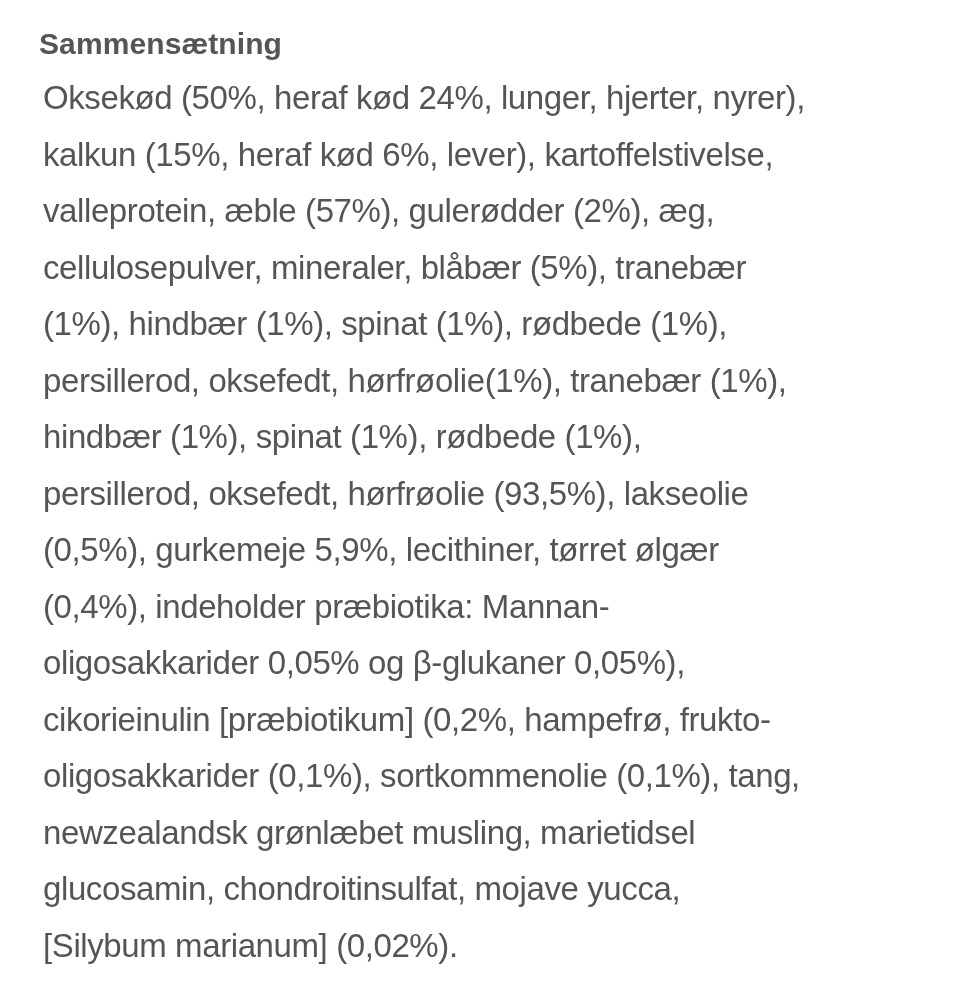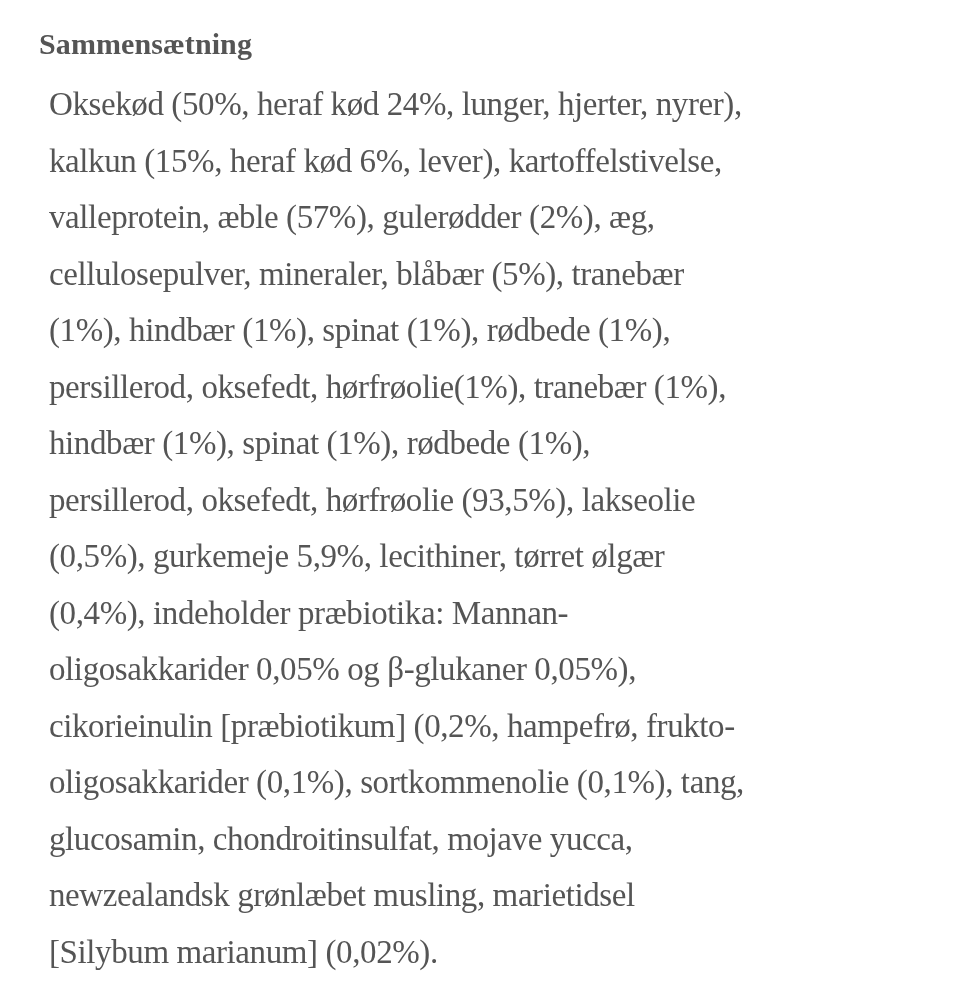--- a/index.html
+++ b/index.html
@@ -12,32 +12,32 @@
       height: 1004px;
       overflow: hidden;
       position: relative;
     }
     .content {
       position: absolute;
       left: 39px;
       top: 22px;
       width: 900px;
       color: #555555;
-      font-family: Liberation Serif, serif;
+      font-family: Liberation Sans, sans-serif;
     }
     .title {
       font-size: 30px;
       font-weight: 700;
       line-height: 44px;
       margin: 0 0 2px 0;
       color: #555555;
       letter-spacing: 0.1px;
     }
     .lines {
-      margin: 10px;
+      margin: 4px;
       padding: 0;
       list-style: none;
     }
     .line {
       font-size: 33px;
       line-height: 56.5px;
       white-space: nowrap;
       color: #555555;
       letter-spacing: -0.4px;
     }
@@ -54,17 +54,17 @@
     <div class="line">cellulosepulver, mineraler, blåbær (5%), tranebær</div>
     <div class="line">(1%), hindbær (1%), spinat (1%), rødbede (1%),</div>
     <div class="line">persillerod, oksefedt, hørfrøolie(1%), tranebær (1%),</div>
     <div class="line">hindbær (1%), spinat (1%), rødbede (1%),</div>
     <div class="line">persillerod, oksefedt, hørfrøolie (93,5%), lakseolie</div>
     <div class="line">(0,5%), gurkemeje 5,9%, lecithiner, tørret ølgær</div>
     <div class="line">(0,4%), indeholder præbiotika: Mannan-</div>
     <div class="line">oligosakkarider 0,05% og β-glukaner 0,05%),</div>
     <div class="line">cikorieinulin [præbiotikum] (0,2%, hampefrø, frukto-</div>
     <div class="line">oligosakkarider (0,1%), sortkommenolie (0,1%), tang,</div>
+    <div class="line">newzealandsk grønlæbet musling, marietidsel</div>
     <div class="line">glucosamin, chondroitinsulfat, mojave yucca,</div>
-    <div class="line">newzealandsk grønlæbet musling, marietidsel</div>
     <div class="line">[Silybum marianum] (0,02%).</div>
   </div>
 </div>
 
 </body></html>

